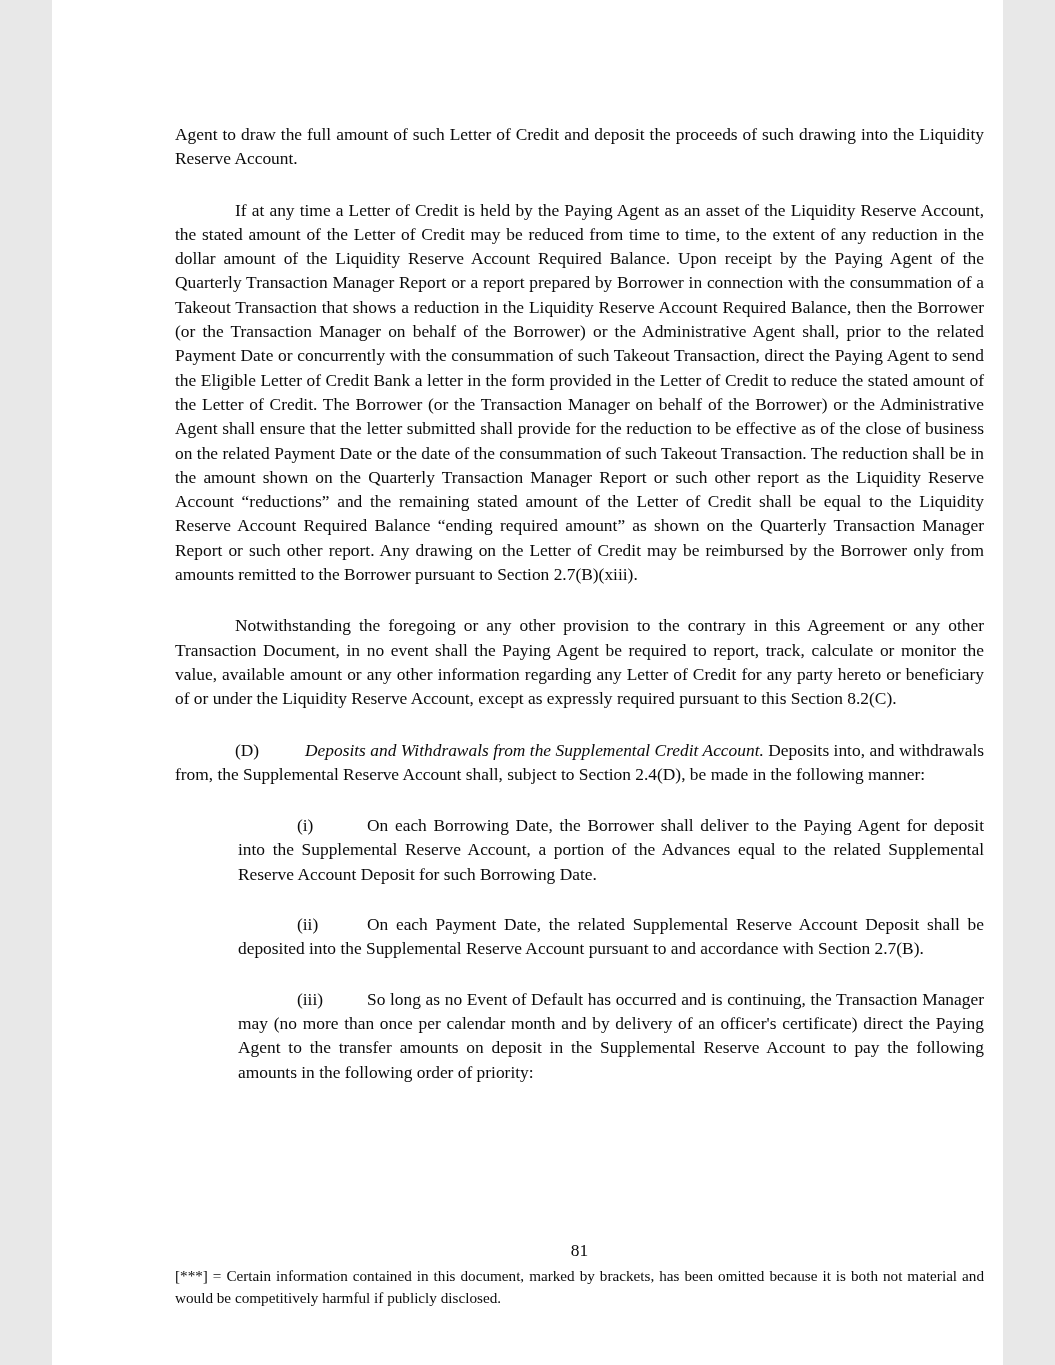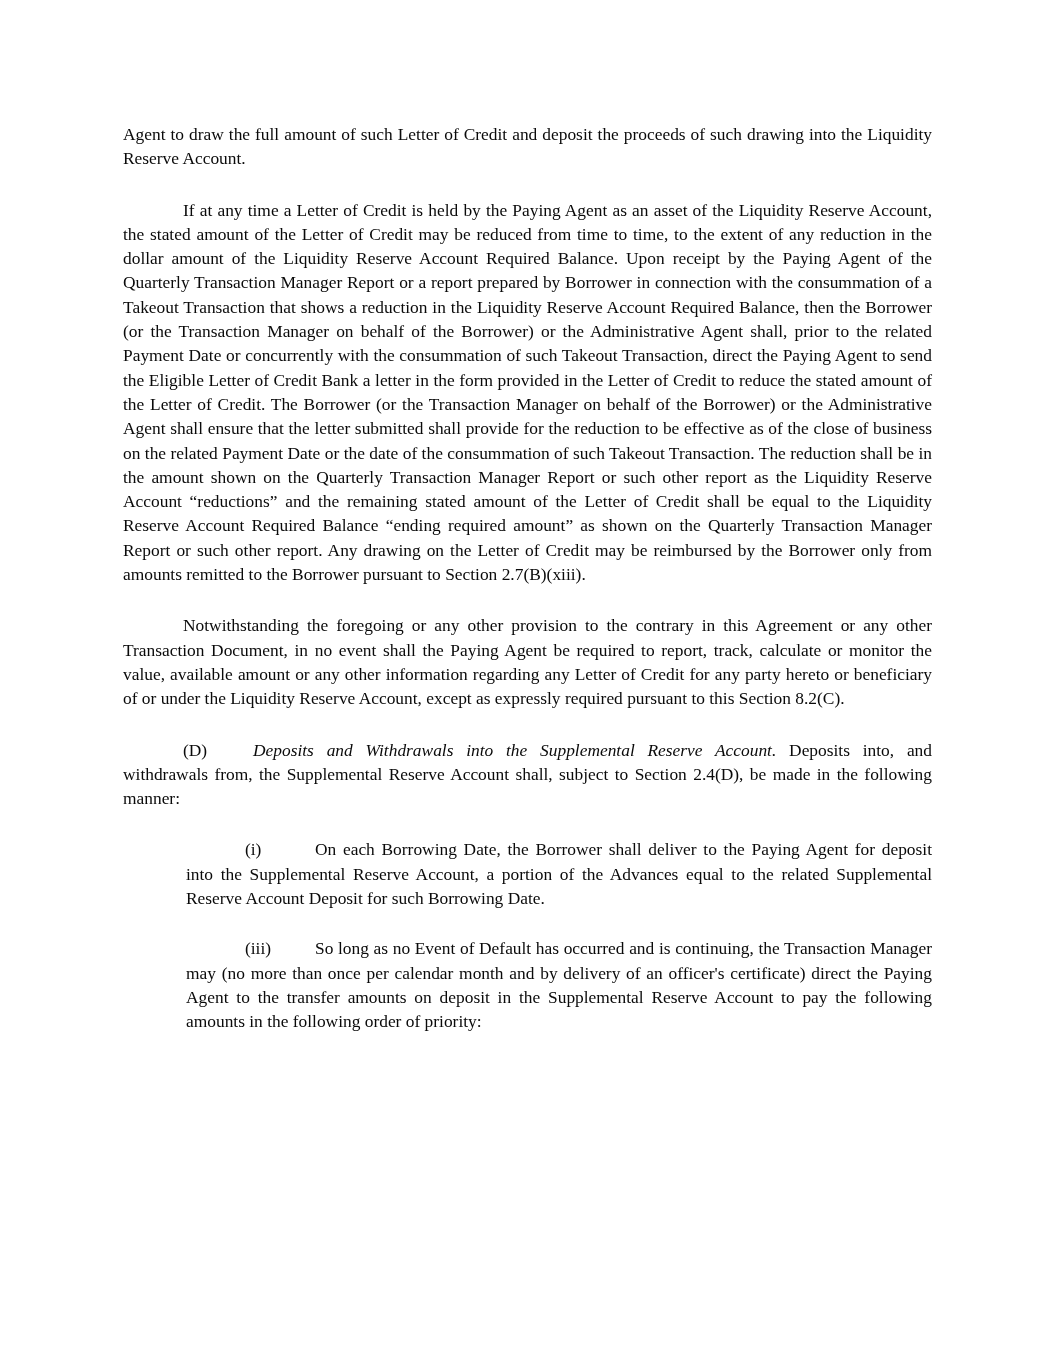--- a/index.html
+++ b/index.html
@@ -2,21 +2,21 @@
 <html><head>
 <meta charset="utf-8">
 <style>
   html, body {
     margin: 0;
     padding: 0;
     background: #e8e8e8;
   }
   .page {
     position: relative;
-    width: 1055px;
+    width: 951px;
     height: 1365px;
     margin: 0 auto;
     background: #ffffff;
     font-family: "Liberation Serif", "DejaVu Serif", serif;
     color: #0a0a0a;
     overflow: hidden;
   }
   .doc-body {
     position: absolute;
     top: 122px;
@@ -69,17 +69,22 @@
   }
 </style>
 </head>
 <body>
 
 <div class="page">
   <div class="doc-body">
       <div class="para body"><span>Agent to draw the full amount of such Letter of Credit and deposit the proceeds of such drawing into the Liquidity Reserve Account.</span></div>
       <div class="para body fli"><span>If at any time a Letter of Credit is held by the Paying Agent as an asset of the Liquidity Reserve Account, the stated amount of the Letter of Credit may be reduced from time to time, to the extent of any reduction in the dollar amount of the Liquidity Reserve Account Required Balance.  Upon receipt by the Paying Agent of the Quarterly Transaction Manager Report or a report prepared by Borrower in connection with the consummation of a Takeout Transaction that shows a reduction in the Liquidity Reserve Account Required Balance, then the Borrower (or the Transaction Manager on behalf of the Borrower) or the Administrative Agent shall, prior to the related Payment Date or concurrently with the consummation of such Takeout Transaction, direct the Paying Agent to send the Eligible Letter of Credit Bank a letter in the form provided in the Letter of Credit to reduce the stated amount of the Letter of Credit. The Borrower (or the Transaction Manager on behalf of the Borrower) or the Administrative Agent shall ensure that the letter submitted shall provide for the reduction to be effective as of the close of business on the related Payment Date or the date of the consummation of such Takeout Transaction. The reduction shall be in the amount shown on the Quarterly Transaction Manager Report or such other report as the Liquidity Reserve Account “reductions” and the remaining stated amount of the Letter of Credit shall be equal to the Liquidity Reserve Account Required Balance “ending required amount” as shown on the Quarterly Transaction Manager Report or such other report. Any drawing on the Letter of Credit may be reimbursed by the Borrower only from amounts remitted to the Borrower pursuant to </span><span class="ul">Section 2.7(B)(xiii)</span><span>.</span></div>
       <div class="para body fli"><span>Notwithstanding the foregoing or any other provision to the contrary in this Agreement or any other Transaction Document, in no event shall the Paying Agent be required to report, track, calculate or monitor the value, available amount or any other information regarding any Letter of Credit for any party hereto or beneficiary of or under the Liquidity Reserve Account, except as expressly required pursuant to this </span><span class="ul">Section 8.2(C)</span><span>.</span></div>
-      <div class="para body fli"><span class="tab">(D)</span><span class="it">Deposits and Withdrawals into the Supplemental Reserve Account.</span><span>  Deposits into, and withdrawals from, the Supplemental Reserve Account shall, subject to </span><span class="ul">Section 2.4(D)</span><span>, be made in the following manner:</span></div>
+      <div class="para body fli"><span class="tab">(D)</span><span class="it">Deposits and Withdrawals from the Supplemental Credit Account.</span><span>  Deposits into, and withdrawals from, the Supplemental Reserve Account shall, subject to </span><span class="ul">Section 2.4(D)</span><span>, be made in the following manner:</span></div>
       <div class="para sub"><span class="tab">(i)</span><span>On each Borrowing Date, the Borrower shall deliver to the Paying Agent for deposit into the Supplemental Reserve Account, a portion of the Advances equal to the related Supplemental Reserve Account Deposit for such Borrowing Date.</span></div>
+      <div class="para sub"><span class="tab">(ii)</span><span>On each Payment Date, the related Supplemental Reserve Account Deposit shall be deposited into the Supplemental Reserve Account pursuant to and accordance with Section 2.7(B).</span></div>
       <div class="para sub"><span class="tab">(iii)</span><span>So long as no Event of Default has occurred and is continuing, the Transaction Manager may (no more than once per calendar month and by delivery of an officer's certificate) direct the Paying Agent to the transfer amounts on deposit in the Supplemental Reserve Account to pay the following amounts in the following order of priority:</span></div>
     </div>
+  <div class="footer">
+    <div class="page-number">81</div>
+    <div class="disclosure">[***] = Certain information contained in this document, marked by brackets, has been omitted because it is both not material and would be competitively harmful if publicly disclosed.</div>
+  </div>
 </div>
 
 </body></html>

